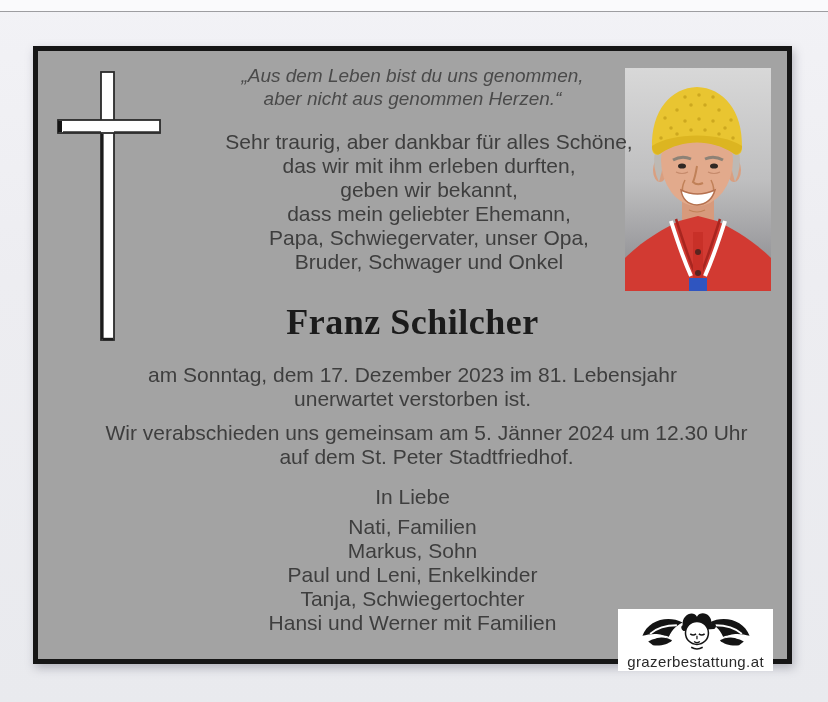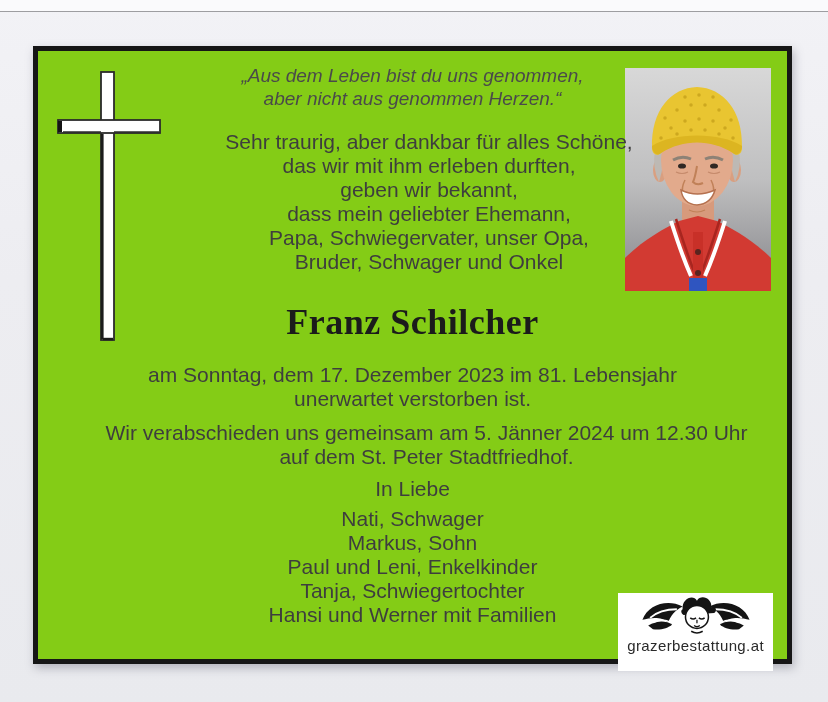--- a/index.html
+++ b/index.html
@@ -5,39 +5,39 @@
   html,body{margin:0;padding:0;}
   body{
     width:828px;height:702px;overflow:hidden;position:relative;
     font-family:"Liberation Sans","DejaVu Sans",sans-serif;
     background:linear-gradient(180deg,#f2f2f6 0%,#ededf1 40%,#e9eaee 100%);
   }
   .top-strip{position:absolute;left:0;top:0;width:828px;height:11px;background:#fafafc;}
   .top-line{position:absolute;left:0;top:11px;width:828px;height:1px;background:#9d9da1;}
   .card{
     position:absolute;left:33px;top:46px;width:749px;height:608px;
-    background:#84cc16;border:5px solid #161616;
+    background:#a3a3a3;border:5px solid #161616;
     box-shadow:2px 4px 9px rgba(90,90,105,.38);
   }
   .content{position:absolute;inset:0;text-align:center;color:#3e3e3e;}
   .quote{padding-top:13px;font-size:19px;line-height:23px;font-style:italic;color:#4a4a4a;}
   .intro{margin-top:20px;font-size:21px;line-height:24px;padding-left:33px;}
   .deceased-name{
     margin:22px 0 0 0;font-family:"Liberation Serif","DejaVu Serif",serif;
     font-weight:bold;font-size:36px;line-height:52px;color:#1b1b1b;letter-spacing:.5px;
   }
   .death{margin-top:15px;font-size:21px;line-height:24px;}
   .farewell{margin-top:10px;font-size:21px;line-height:24px;padding-left:28px;}
-  .closing{margin-top:8px;font-size:21px;line-height:24px;}
+  .closing{margin-top:16px;font-size:21px;line-height:24px;}
   .mourners{margin-top:6px;font-size:21px;line-height:24px;}
   .cross{position:absolute;left:19px;top:19px;width:104px;height:272px;}
   .photo{position:absolute;top:17px;right:16px;width:146px;height:223px;overflow:hidden;}
   .logo{
     position:absolute;right:14px;bottom:-12px;background:#ffffff;
-    padding:0 9px 17px 9px;text-align:center;
+    padding:0 9px 1px 9px;text-align:center;
   }
   .logo-angel{display:block;margin:0 auto;}
   .logo-text{font-size:15px;color:#2a2a2a;letter-spacing:.4px;line-height:17px;}
 </style>
 </head>
 <body>
 
 <div class="top-strip"></div>
 <div class="top-line"></div>
 
@@ -137,21 +137,21 @@
     <div class="death">
       <div>am Sonntag, dem 17. Dezember 2023 im 81. Lebensjahr</div>
       <div>unerwartet verstorben ist.</div>
     </div>
     <div class="farewell">
       <div>Wir verabschieden uns gemeinsam am 5. Jänner 2024 um 12.30 Uhr</div>
       <div>auf dem St. Peter Stadtfriedhof.</div>
     </div>
     <div class="closing">In Liebe</div>
     <div class="mourners">
-      <div>Nati, Schwager</div>
+      <div>Nati, Familien</div>
       <div>Markus, Sohn</div>
       <div>Paul und Leni, Enkelkinder</div>
       <div>Tanja, Schwiegertochter</div>
       <div>Hansi und Werner mit Familien</div>
     </div>
   </div>
 
   <div class="logo">
     <svg class="logo-angel" width="118" height="44" viewBox="0 0 120 46" xmlns="http://www.w3.org/2000/svg">
       <g>

